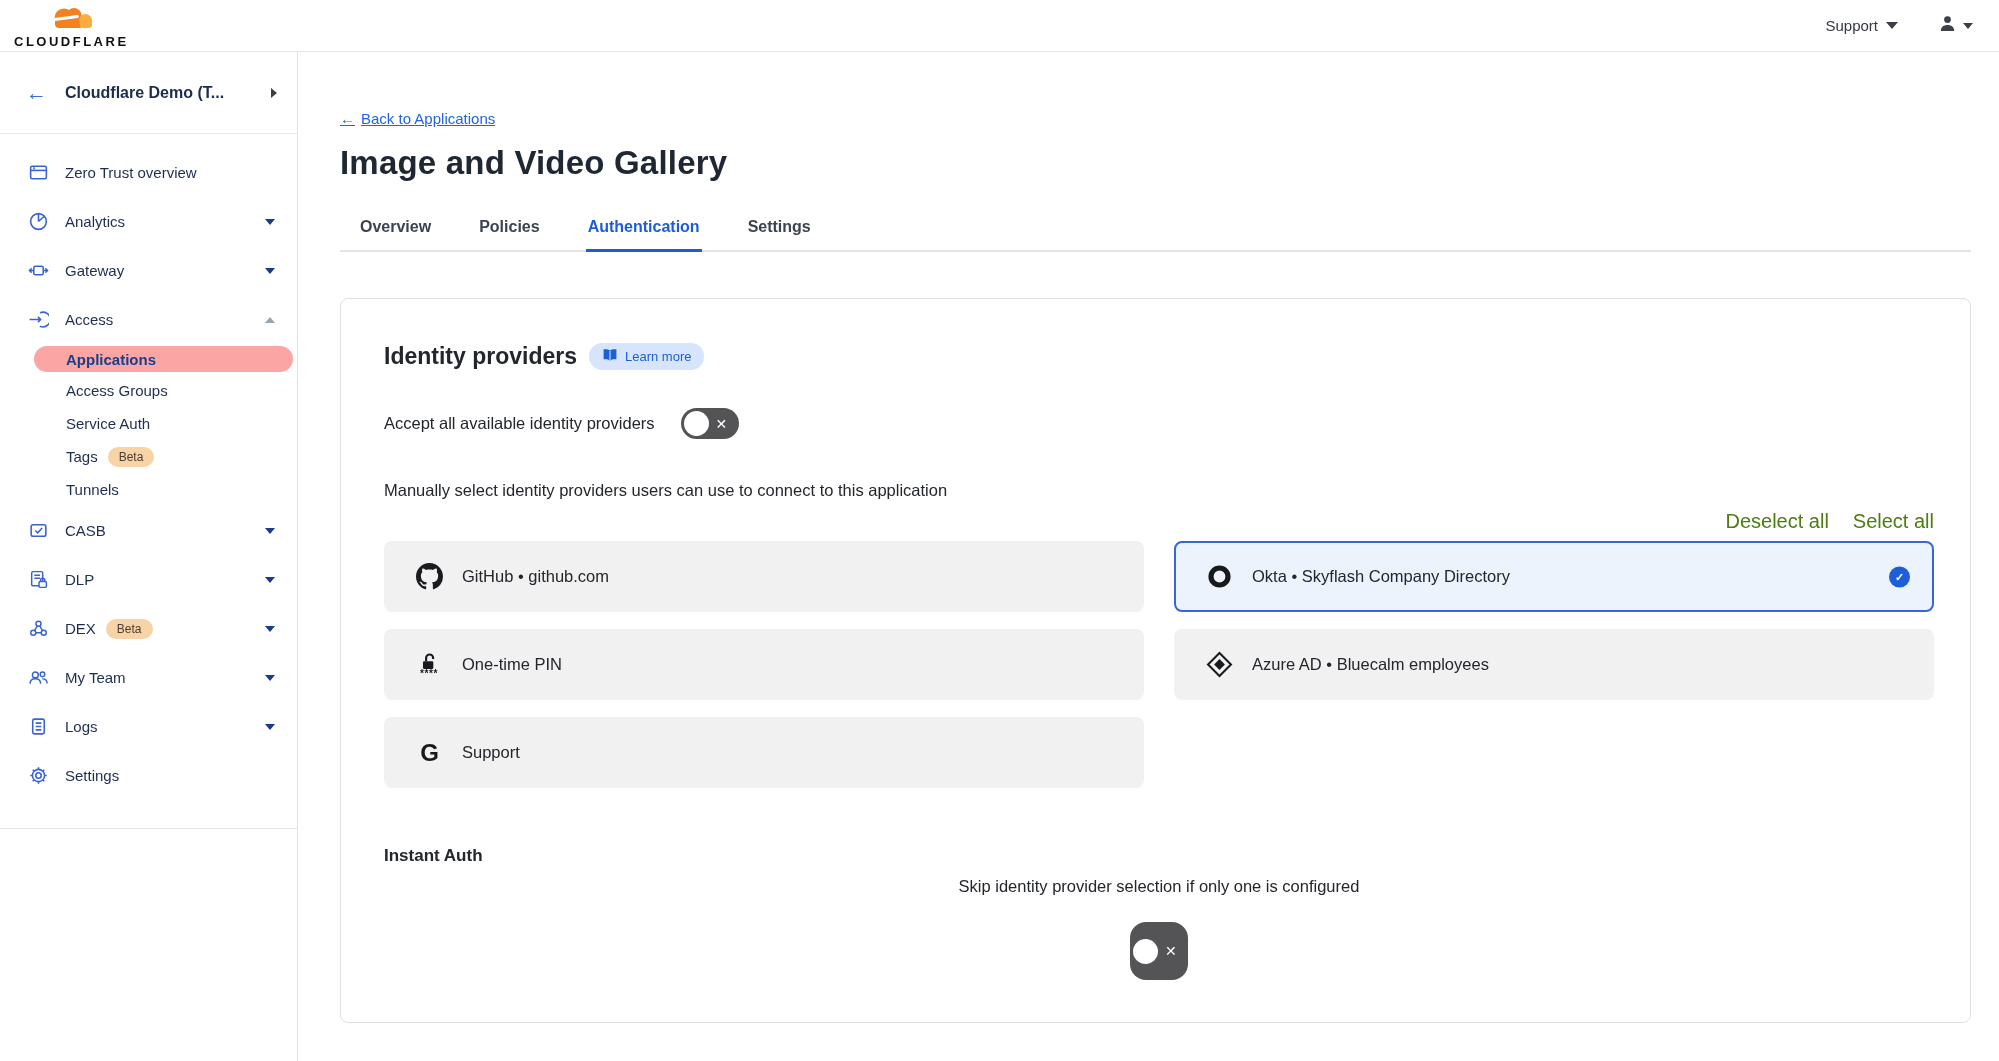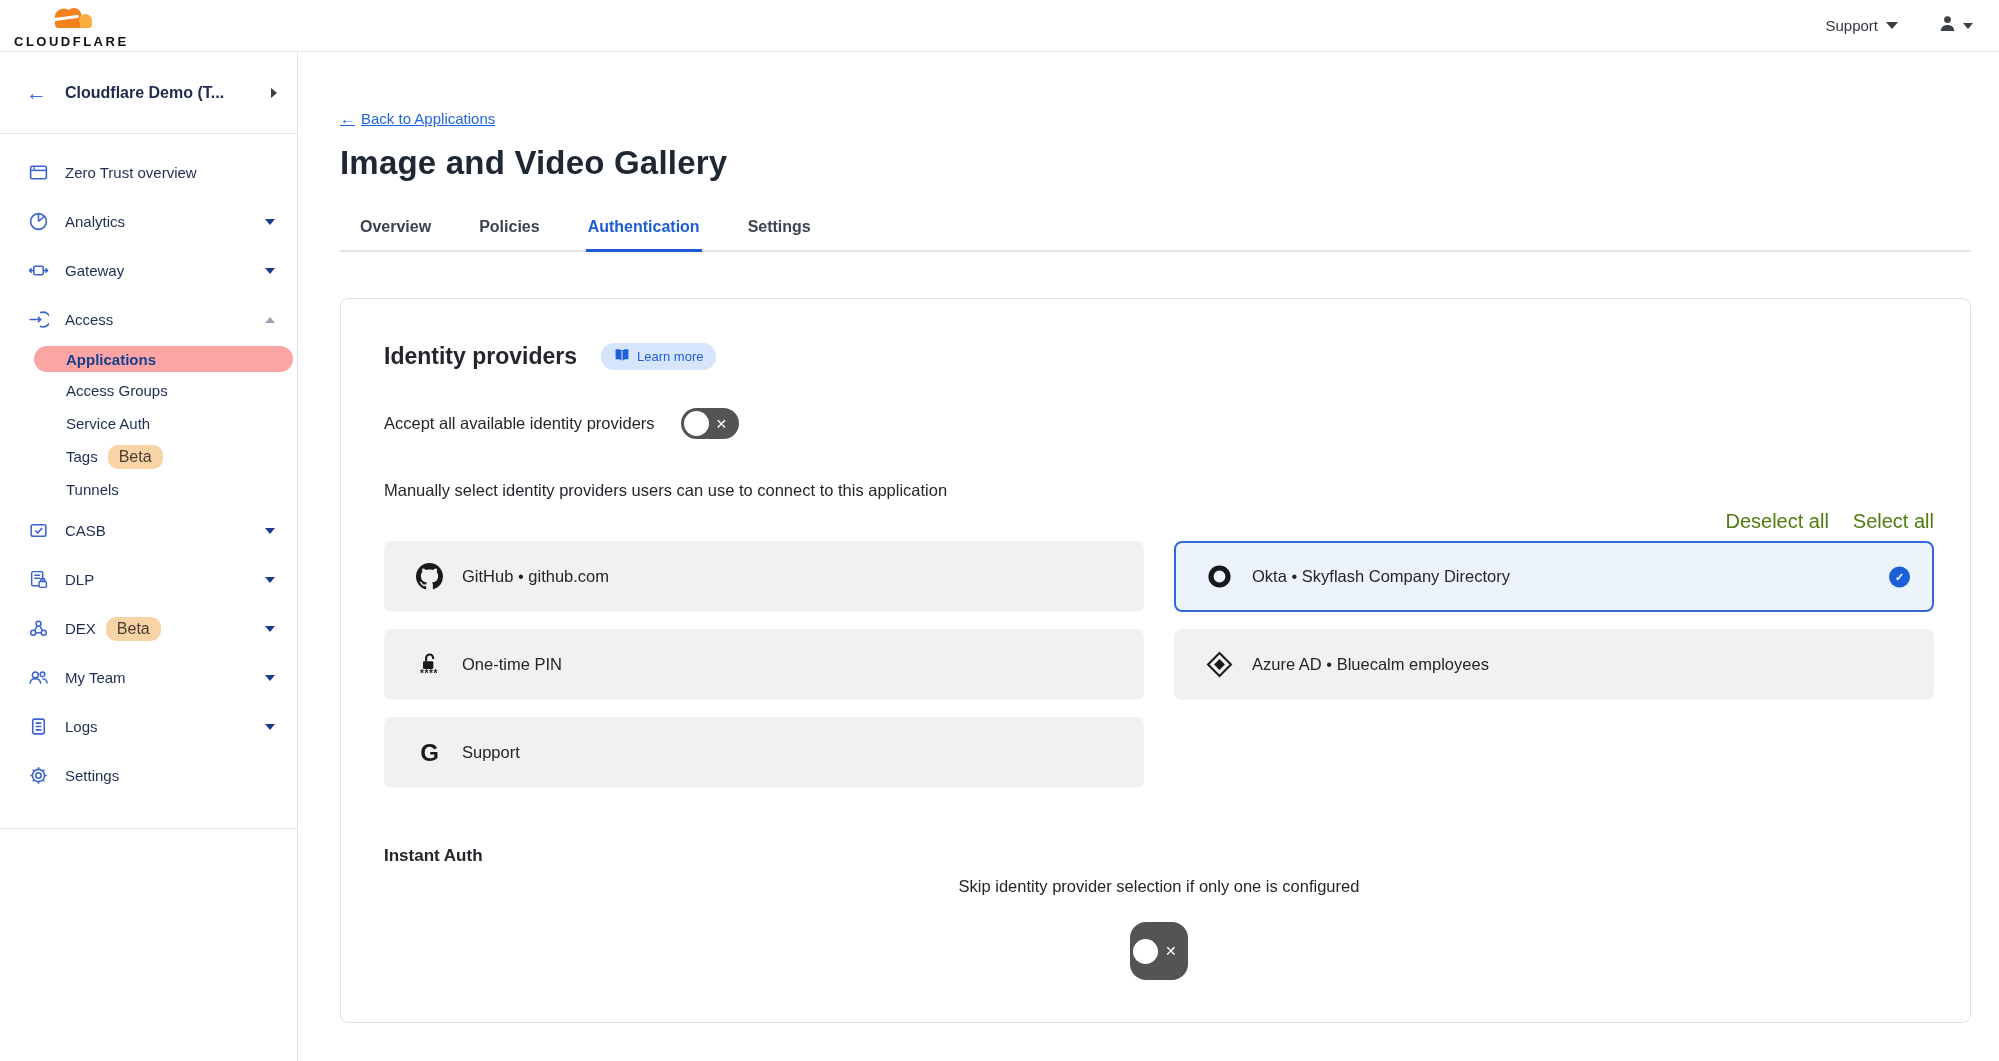--- a/index.html
+++ b/index.html
@@ -33,38 +33,38 @@
   .nav-item { height:49px; display:flex; align-items:center; padding:0 22px 0 28px; cursor:pointer; }
   .nav-icon { width:21px; height:21px; flex:0 0 21px; display:flex; align-items:center; justify-content:center; }
   .nav-label { margin-left:16px; font-size:15px; color:#1e2d52; }
   .nav-caret { margin-left:auto; width:0; height:0; border-left:5.5px solid transparent;
                border-right:5.5px solid transparent; border-top:6.5px solid #1b3a8c; }
   .nav-caret.up { border-top:none; border-bottom:6.5px solid #9aa5b4; }
   .sub-item { height:33px; display:flex; align-items:center; padding-left:66px; font-size:15px;
               color:#1e2d52; cursor:pointer; }
   .sub-item.active-pill { margin:2px 4px 2px 34px; padding-left:32px; height:26px;
               background:#fca5a5; border-radius:17px; font-weight:700; color:#17408c; }
-  .beta-badge { margin-left:10px; background:#f8d3a5; color:#4a3d33; font-size:16px;
+  .beta-badge { margin-left:10px; background:#f8d3a5; color:#4a3d33; font-size:12px;
                 padding:3px 11px; border-radius:10px; font-weight:400; }
   .side-divider { margin-top:28px; border-top:1px solid #e5e5e5; }
 
   
   .main { position:absolute; left:298px; top:52px; right:0; bottom:0; padding:0 28px 0 42px; }
   .back-link { display:inline-flex; align-items:center; gap:6px; margin-top:58px;
                color:#2166e0; font-size:15px; text-decoration:underline; cursor:pointer; }
   .page-title { margin-top:16px; font-size:33px; font-weight:700; color:#1f2732; letter-spacing:.2px; }
   .tabs { margin-top:26px; display:flex; gap:44px; border-bottom:2px solid #e4e4e4; padding-left:18px; }
   .tab { padding:10px 2px 13px; font-size:16px; font-weight:600; color:#3c4250;
          cursor:pointer; margin-bottom:-2px; }
   .tab.active { color:#1e5cd7; border-bottom:3.5px solid #1e5cd7; }
 
   
   .card { margin-top:46px; border:1px solid #e0e0e0; border-radius:8px; background:#fff;
           padding:44px 36px 42px 43px; }
-  .card-heading-row { display:flex; align-items:center; gap:24px; }
+  .card-heading-row { display:flex; align-items:center; gap:12px; }
   .card-heading { font-size:23px; font-weight:700; color:#23262c; }
   .learn-more { display:inline-flex; align-items:center; gap:7px; background:#d7e5fc;
                 color:#1d5fd8; font-size:13px; border-radius:13px; padding:5px 13px; cursor:pointer; }
   .toggle-row { display:flex; align-items:center; gap:26px; }
   .accept-row { margin-top:38px; }
   .toggle-label { font-size:16.5px; color:#23262b; }
   .toggle { width:58px; height:31px; border-radius:16px; background:#545456; display:flex;
             align-items:center; cursor:pointer; flex:0 0 58px; }
   .knob { width:25px; height:25px; border-radius:50%; background:#fff; margin-left:3px; }
   .toggle-x { color:#fff; font-size:14px; margin-left:7px; line-height:1; }

